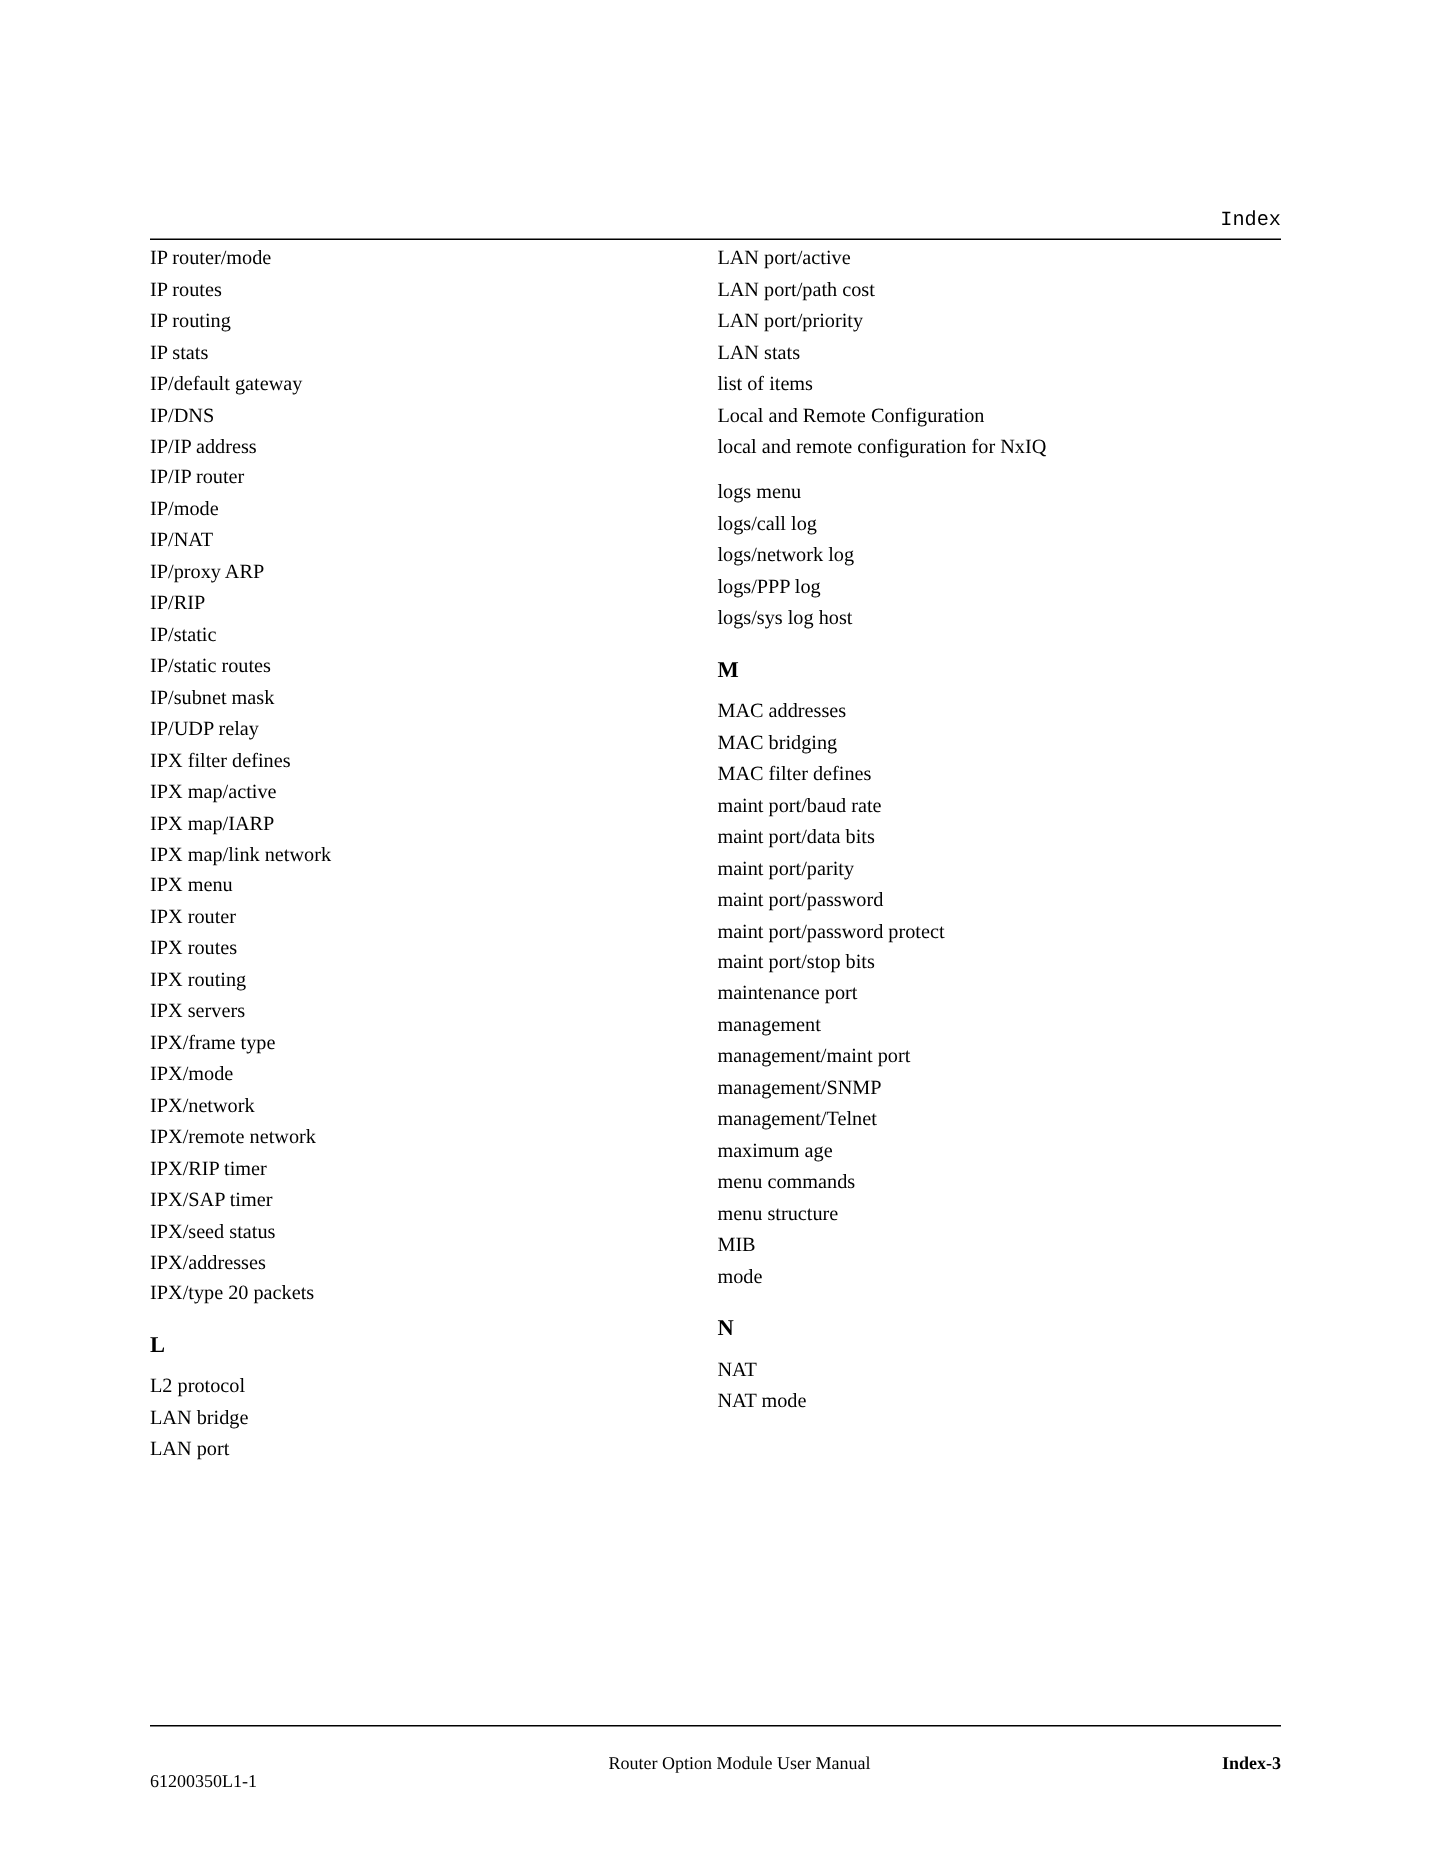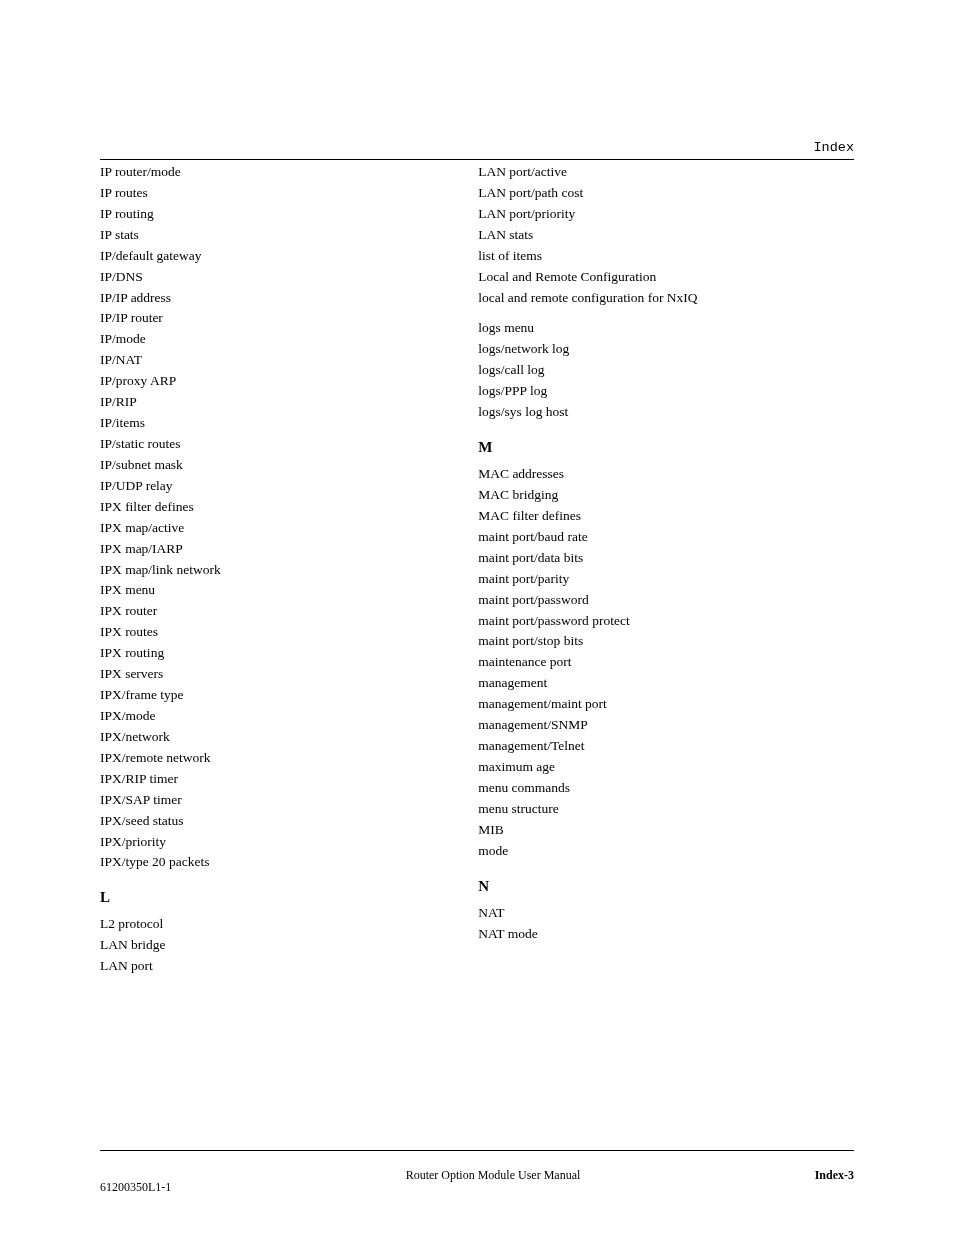--- a/index.html
+++ b/index.html
@@ -122,41 +122,41 @@
       <div class="index-item">IP routing</div>
       <div class="index-item">IP stats</div>
       <div class="index-item">IP/default gateway</div>
       <div class="index-item">IP/DNS</div>
       <div class="index-item">IP/IP address</div>
       <div class="index-item">IP/IP router</div>
       <div class="index-item">IP/mode</div>
       <div class="index-item">IP/NAT</div>
       <div class="index-item">IP/proxy ARP</div>
       <div class="index-item">IP/RIP</div>
-      <div class="index-item">IP/items</div>
+      <div class="index-item">IP/static</div>
       <div class="index-item">IP/static routes</div>
       <div class="index-item">IP/subnet mask</div>
       <div class="index-item">IP/UDP relay</div>
       <div class="index-item">IPX filter defines</div>
       <div class="index-item">IPX map/active</div>
       <div class="index-item">IPX map/IARP</div>
       <div class="index-item">IPX map/link network</div>
       <div class="index-item">IPX menu</div>
       <div class="index-item">IPX router</div>
       <div class="index-item">IPX routes</div>
       <div class="index-item">IPX routing</div>
       <div class="index-item">IPX servers</div>
       <div class="index-item">IPX/frame type</div>
       <div class="index-item">IPX/mode</div>
       <div class="index-item">IPX/network</div>
       <div class="index-item">IPX/remote network</div>
       <div class="index-item">IPX/RIP timer</div>
       <div class="index-item">IPX/SAP timer</div>
       <div class="index-item">IPX/seed status</div>
-      <div class="index-item">IPX/priority</div>
+      <div class="index-item">IPX/addresses</div>
       <div class="index-item">IPX/type 20 packets</div>
 
       <div class="section-header">L</div>
       <div class="index-item">L2 protocol</div>
       <div class="index-item">LAN bridge</div>
       <div class="index-item">LAN port</div>
     </div>
 
     <div class="right-column">
 
@@ -164,22 +164,22 @@
       <div class="index-item">LAN port/path cost</div>
       <div class="index-item">LAN port/priority</div>
       <div class="index-item">LAN stats</div>
       <div class="index-item">list of items</div>
       <div class="index-item">Local and Remote Configuration</div>
       <div class="index-item">local and remote configuration for NxIQ</div>
 
       <div class="spacer"></div>
 
       <div class="index-item">logs menu</div>
+      <div class="index-item">logs/call log</div>
       <div class="index-item">logs/network log</div>
-      <div class="index-item">logs/call log</div>
       <div class="index-item">logs/PPP log</div>
       <div class="index-item">logs/sys log host</div>
 
       <div class="section-header">M</div>
       <div class="index-item">MAC addresses</div>
       <div class="index-item">MAC bridging</div>
       <div class="index-item">MAC filter defines</div>
       <div class="index-item">maint port/baud rate</div>
       <div class="index-item">maint port/data bits</div>
       <div class="index-item">maint port/parity</div>

